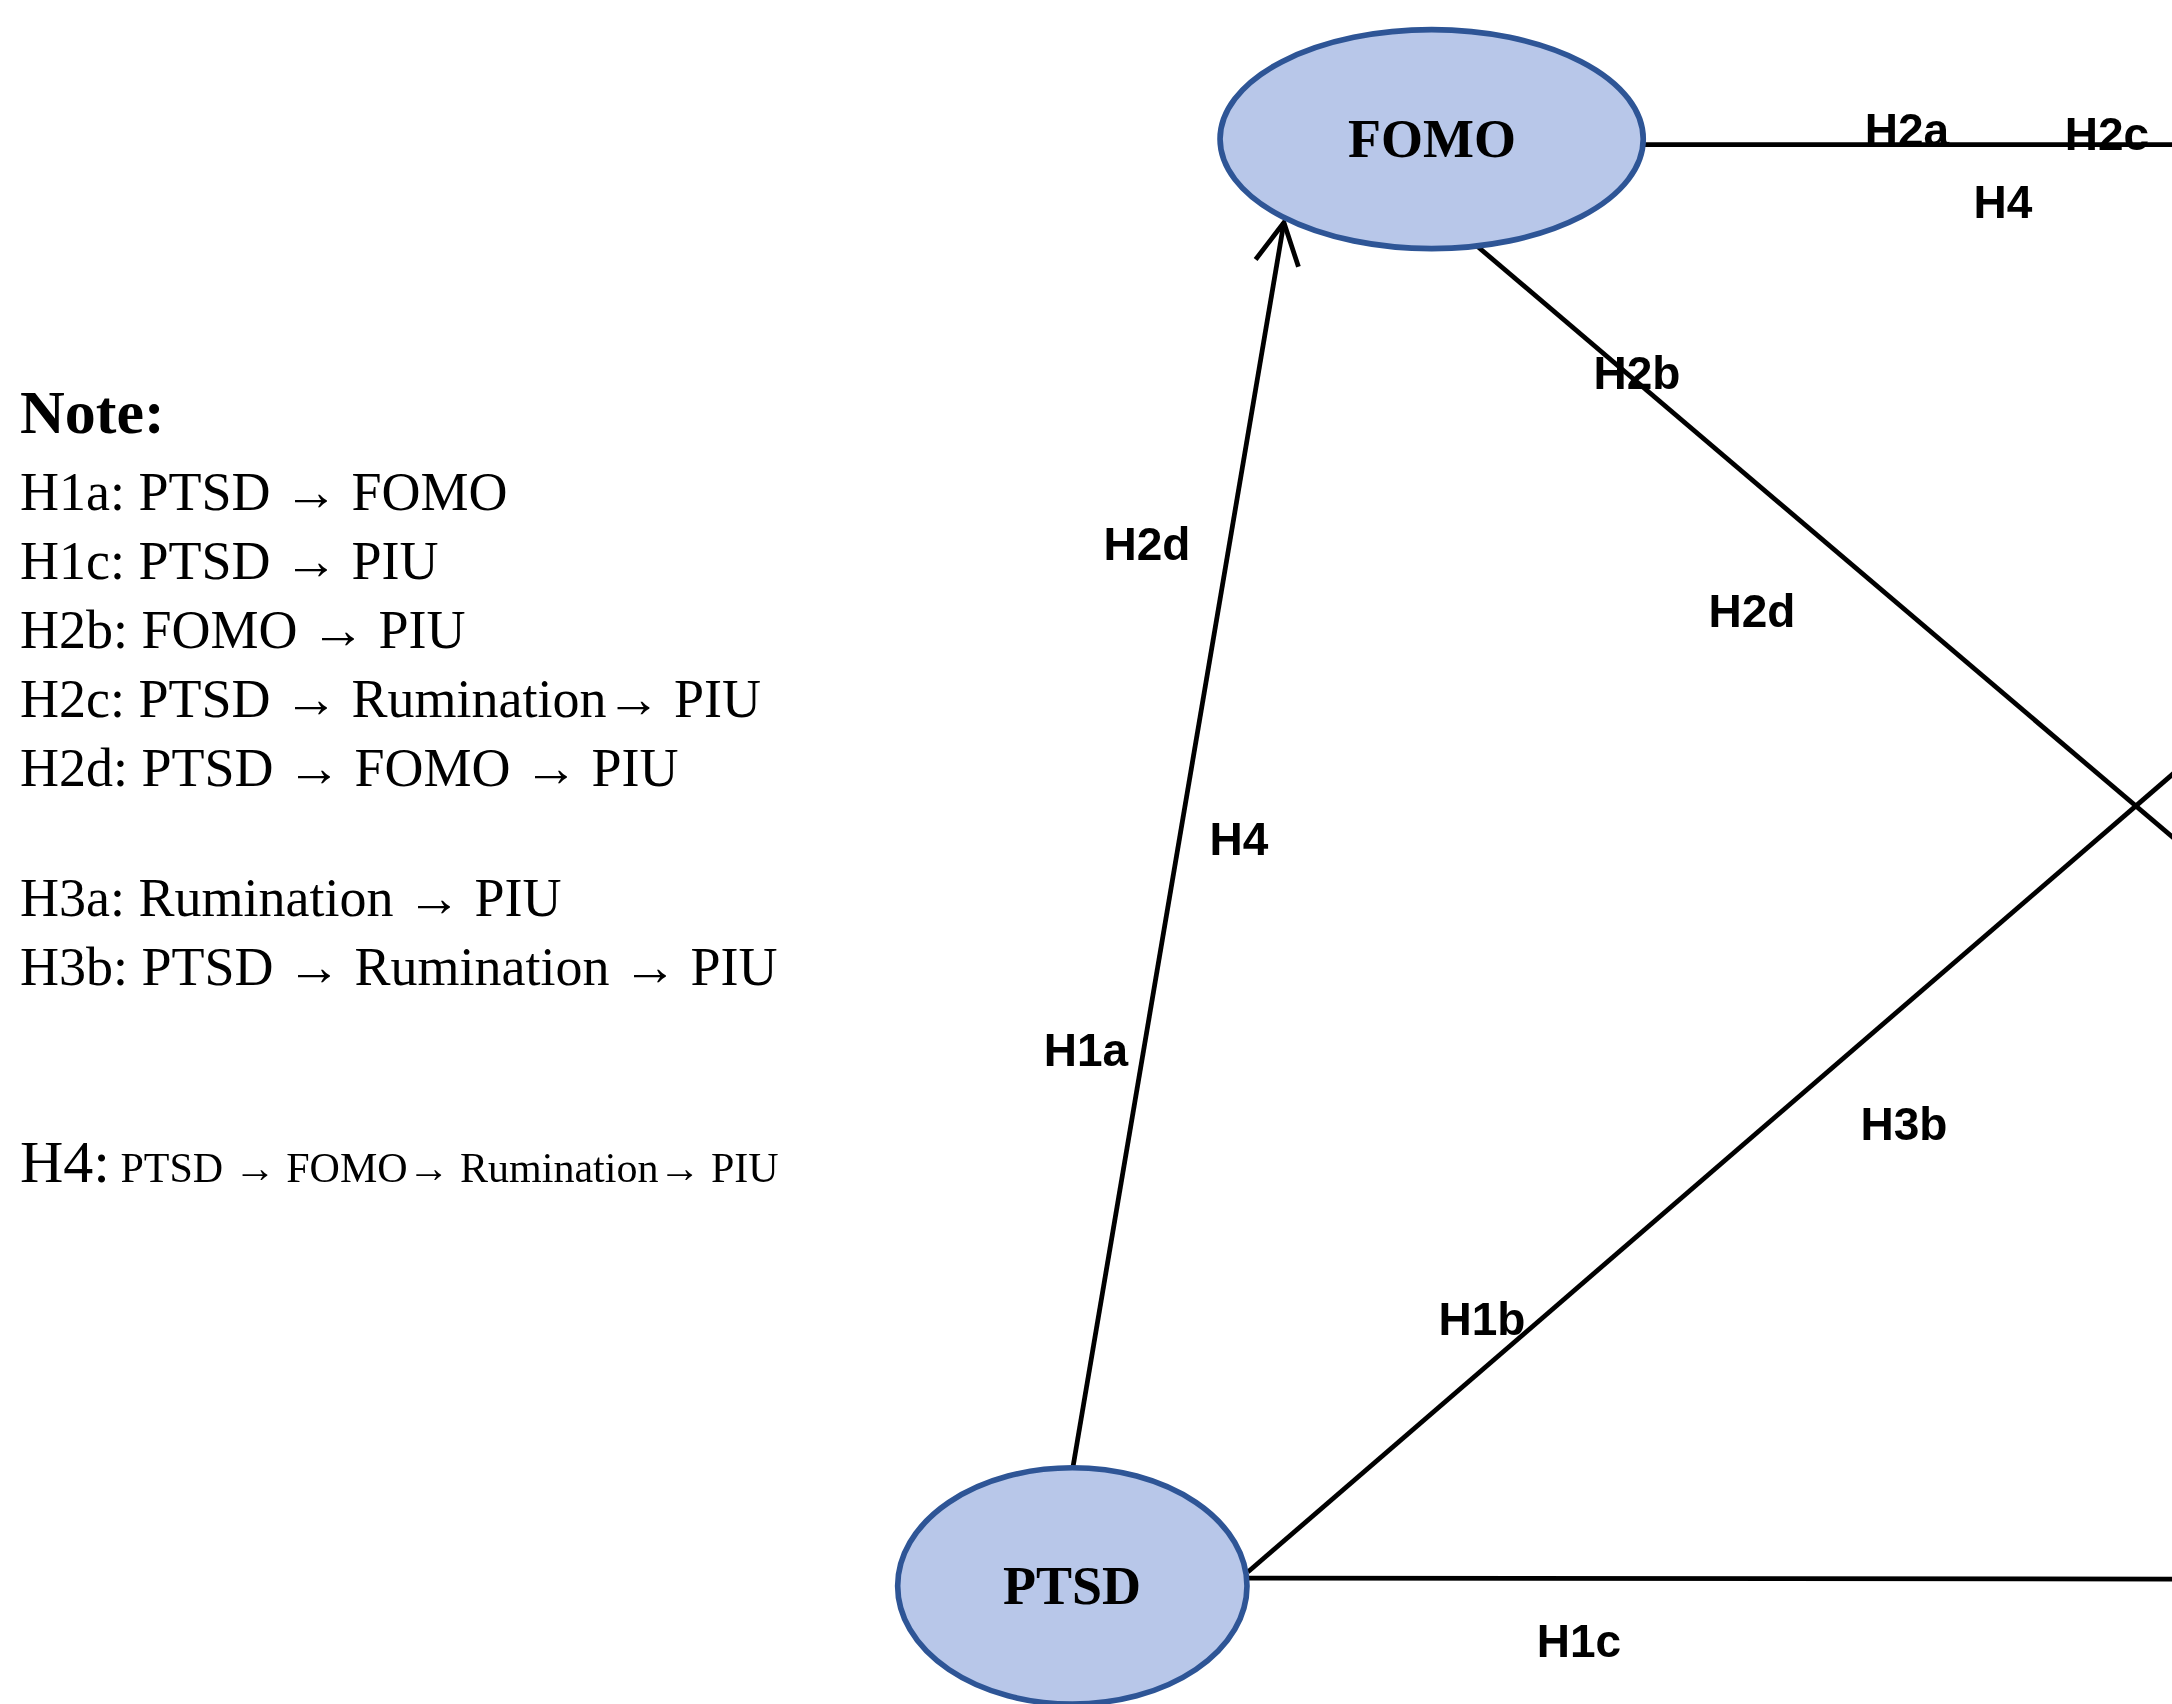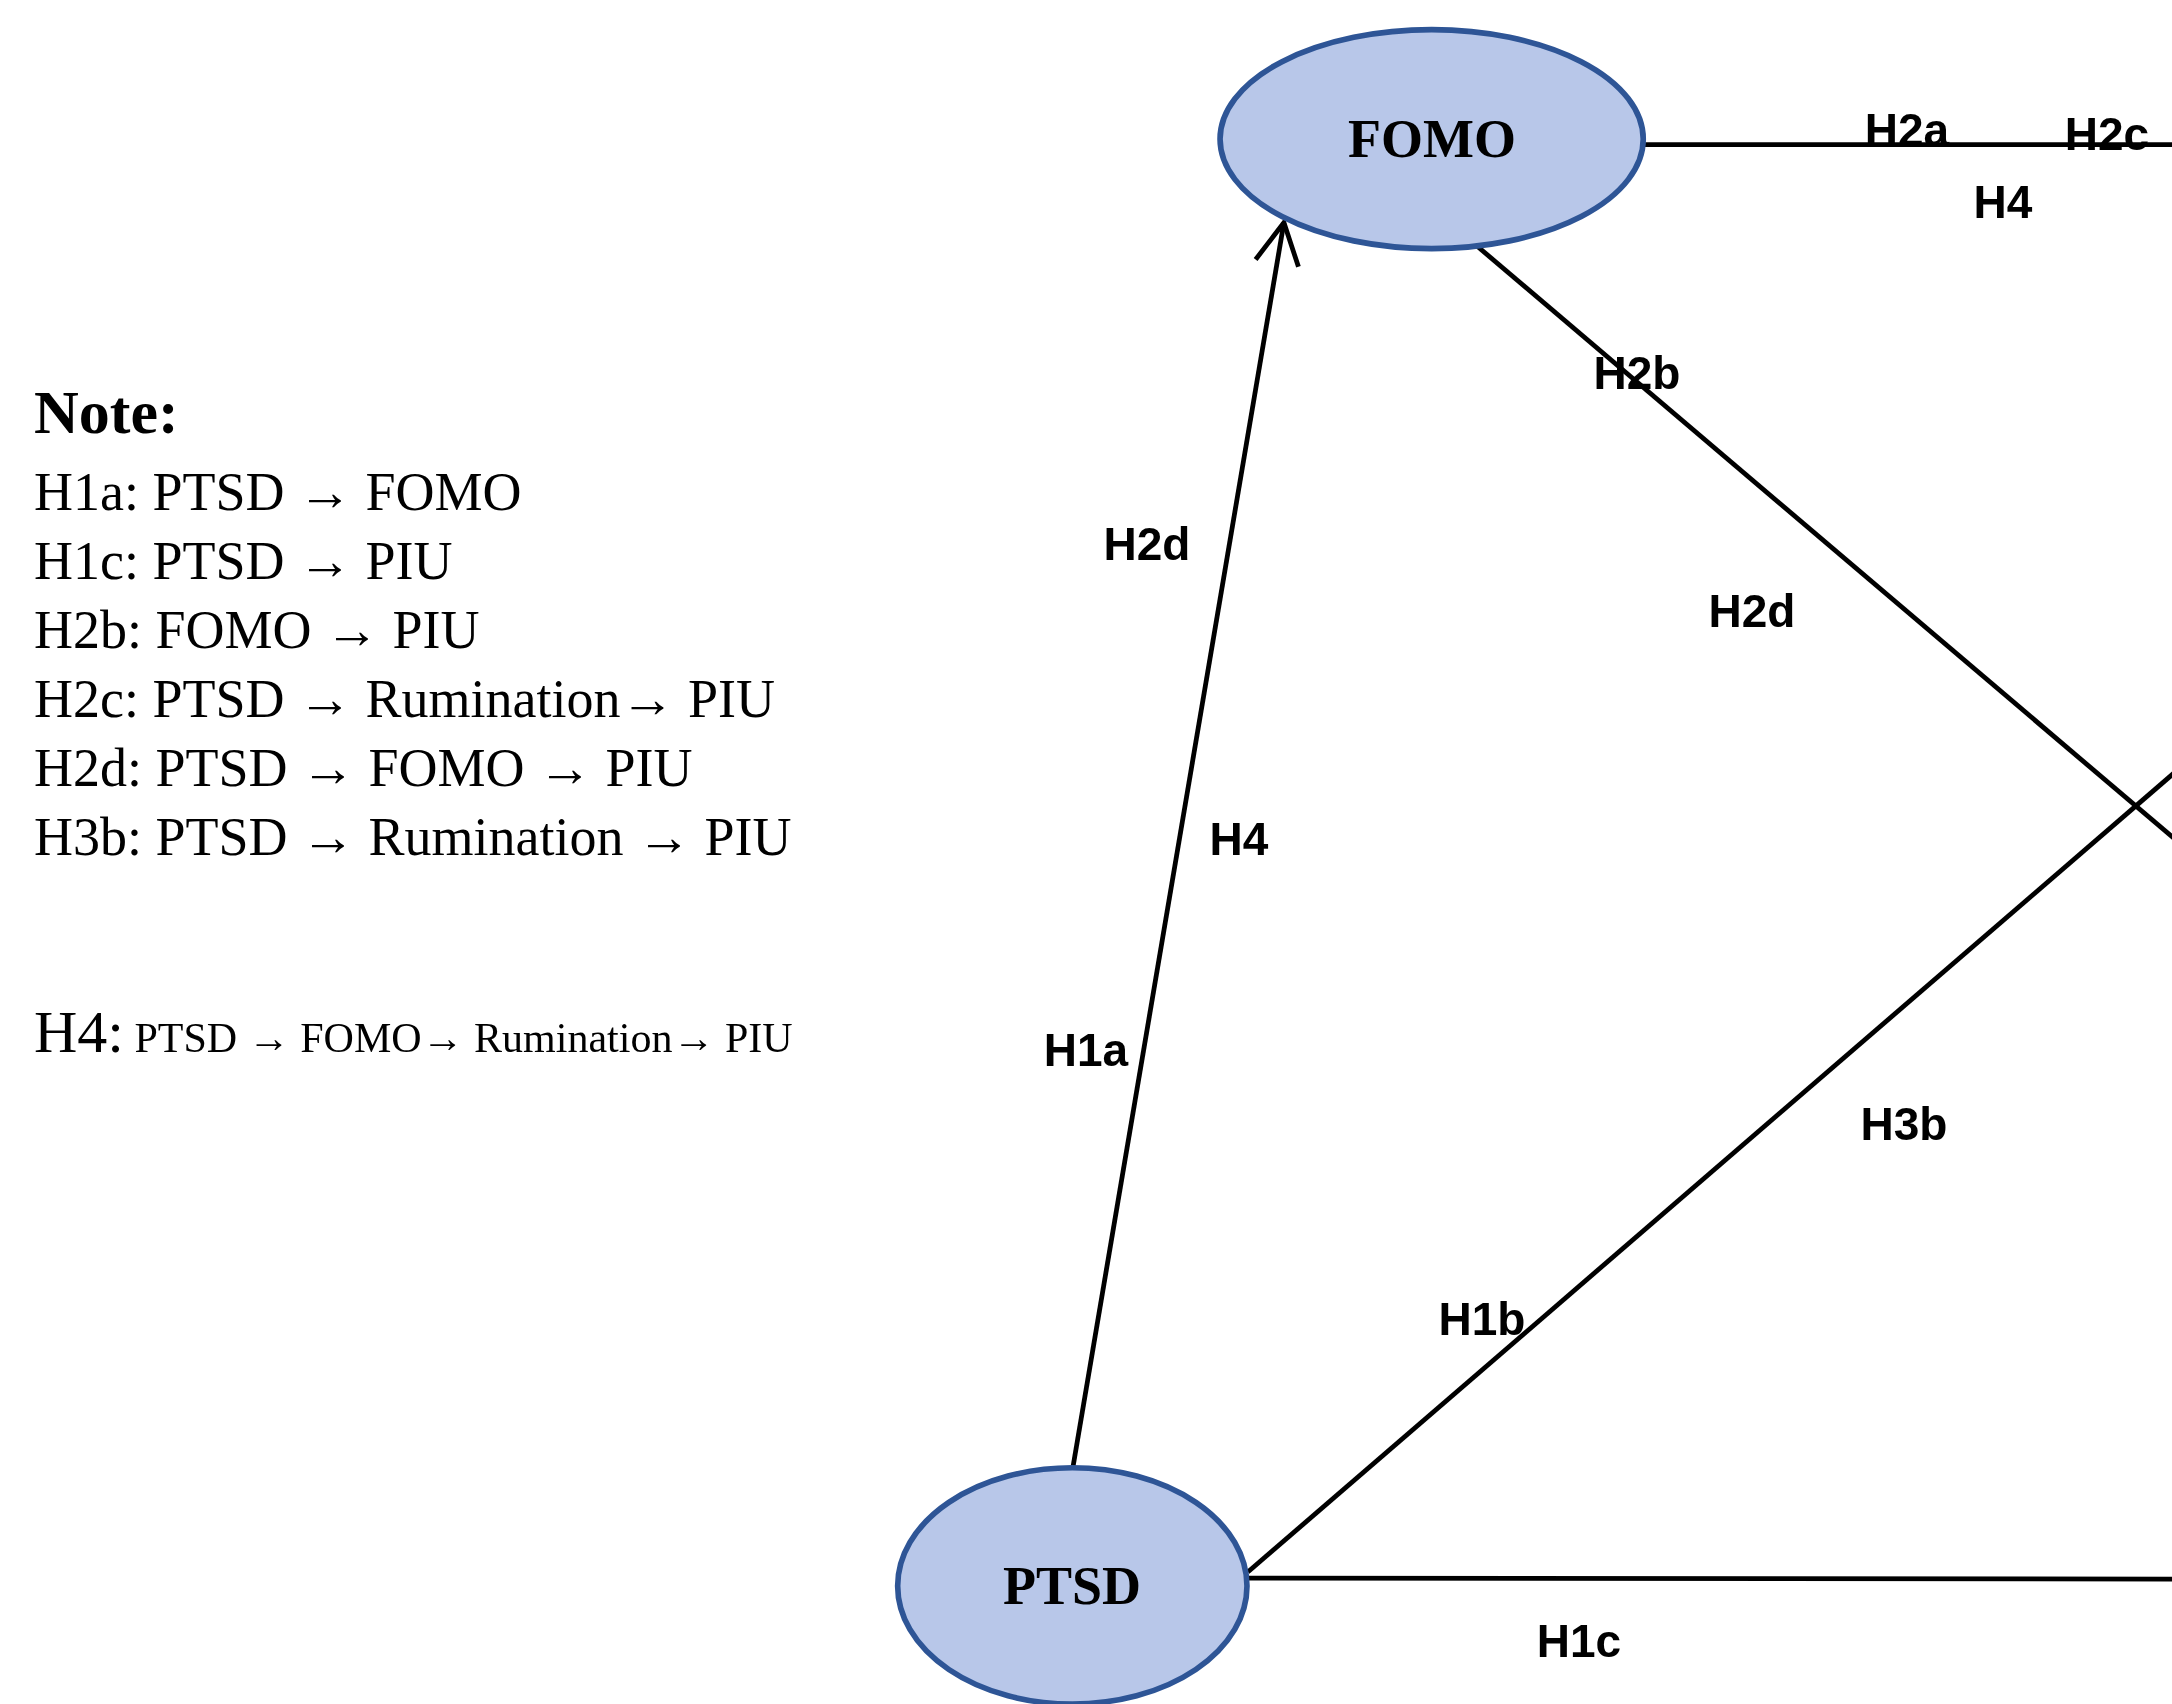--- a/index.html
+++ b/index.html
@@ -19,21 +19,21 @@
     position:absolute;transform:translate(-50%,-50%);
     font-family:"Liberation Serif", serif;
     font-weight:bold;font-size:54px;white-space:nowrap;
   }
   .edge-label{
     position:absolute;transform:translate(-50%,-50%);
     font-family:"Liberation Sans", sans-serif;
     font-weight:bold;font-size:46px;white-space:nowrap;margin-top:20px;
   }
   .note{
-    position:absolute;left:34px;top:377px;
+    position:absolute;left:20px;top:377px;
     font-size:54px;line-height:69px;white-space:nowrap;
   }
   .note-title{font-weight:bold;font-size:62px;line-height:70px;margin-bottom:11.3px;}
   .note-line{white-space:nowrap;}
   .note-gap{margin-top:61px;}
   .note-h4{margin-top:126px;}
   .note-h4 .h4-prefix{font-size:60px;}
   .note-h4 .h4-rest{font-size:42px;margin-top:28px;}
 </style>
 </head>
@@ -80,20 +80,21 @@
     </div>
 
   <div class="note">
     <div class="note-title">Note:</div>
     <div>
         <div class="note-line">H1a: PTSD → FOMO</div>
         <div class="note-line">H1c: PTSD → PIU</div>
         <div class="note-line">H2b: FOMO → PIU</div>
         <div class="note-line">H2c: PTSD → Rumination→ PIU</div>
         <div class="note-line">H2d: PTSD → FOMO → PIU</div>
+        <div class="note-line note-gap">H3a: Rumination → PIU</div>
         <div class="note-line">H3b: PTSD → Rumination → PIU</div>
       </div>
     <div class="note-line note-h4">
       <span class="h4-prefix">H4:</span><span class="h4-rest"> PTSD → FOMO→ Rumination→ PIU</span>
     </div>
   </div>
 
 </div>
 
 

